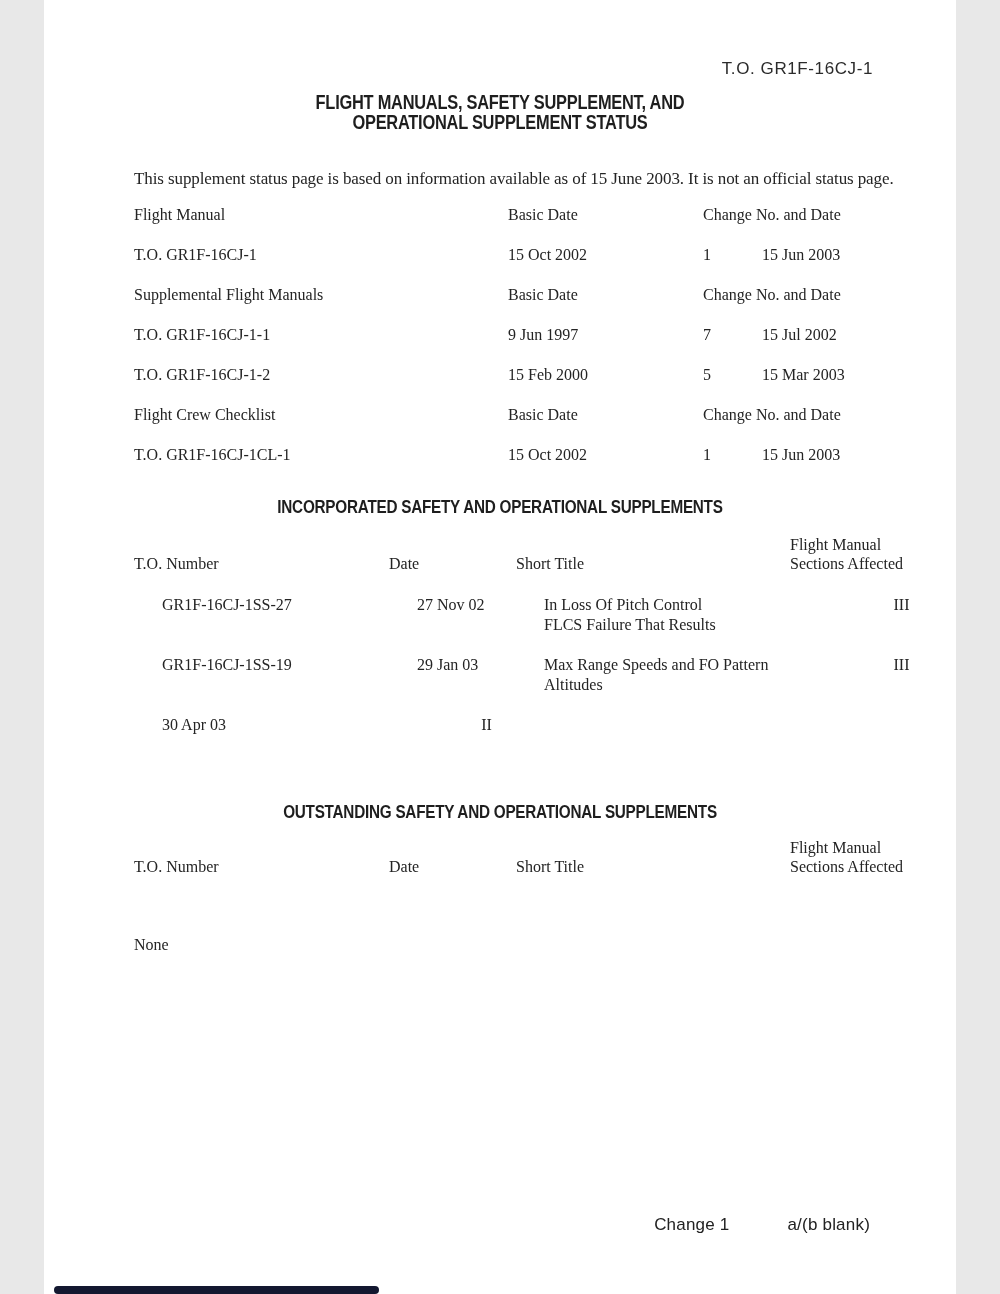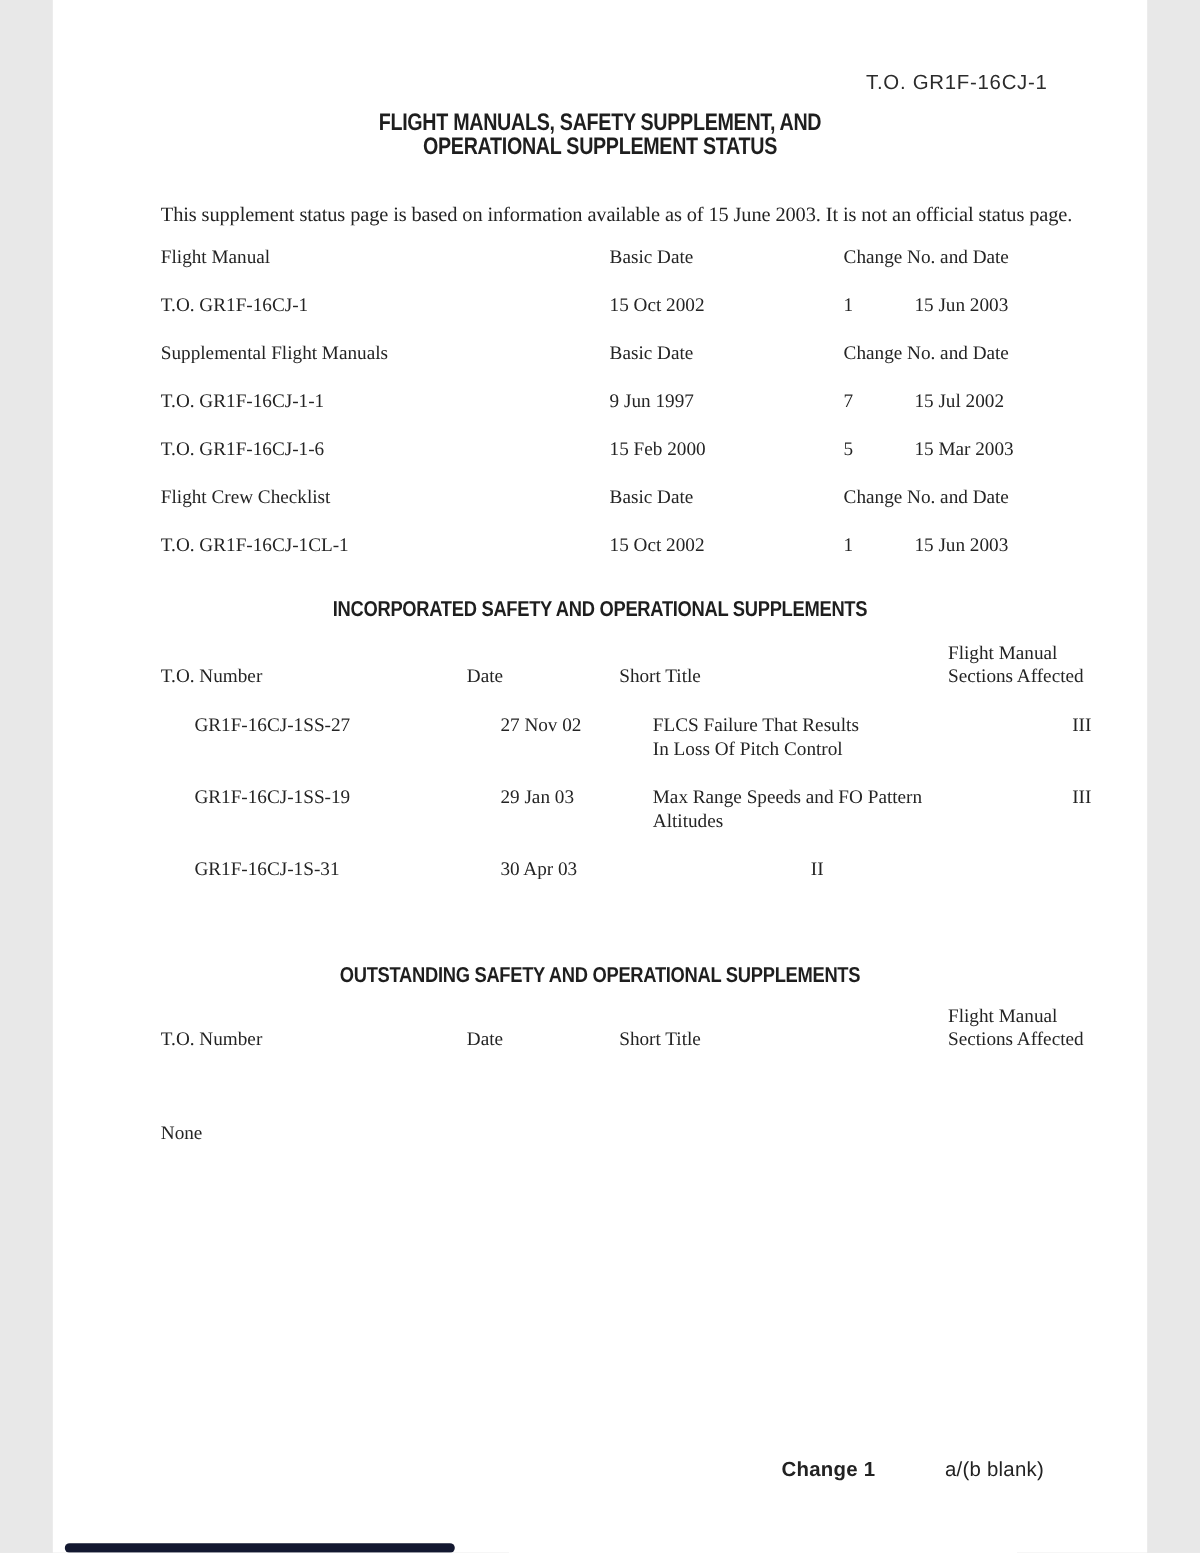--- a/index.html
+++ b/index.html
@@ -142,21 +142,21 @@
     position: absolute;
     top: 1215px;
     right: 86px;
     display: flex;
     gap: 58px;
     font-family: "Liberation Sans", "DejaVu Sans", sans-serif;
     font-size: 17px;
     line-height: 20px;
     color: #222222;
   }
-  .footer .change { font-weight: 700; letter-spacing: 0.2px; }
+  .footer .change { font-weight: 400; letter-spacing: 0.2px; }
   .footer .page-no { font-weight: 500; letter-spacing: 0.2px; }
 
   .bottom-bar {
     position: absolute;
     top: 1286px;
     left: 10px;
     width: 325px;
     height: 8px;
     border-radius: 4px;
     background: #131830;
@@ -195,21 +195,21 @@
       <div>Basic Date</div>
       <div class="t1-span2">Change No. and Date</div>
     </div>
     <div class="t1-row">
       <div>T.O. GR1F-16CJ-1-1</div>
       <div>9 Jun 1997</div>
       <div>7</div>
       <div>15 Jul 2002</div>
     </div>
     <div class="t1-row">
-      <div>T.O. GR1F-16CJ-1-6</div>
+      <div>T.O. GR1F-16CJ-1-2</div>
       <div>15 Feb 2000</div>
       <div>5</div>
       <div>15 Mar 2003</div>
     </div>
 
     <div class="t1-row">
       <div>Flight Crew Checklist</div>
       <div>Basic Date</div>
       <div class="t1-span2">Change No. and Date</div>
     </div>
@@ -233,38 +233,37 @@
       <div>Sections Affected</div>
     </div>
   </div>
 
   <div class="t2-rows">
 
     <div class="t2-row">
       <div>GR1F-16CJ-1SS-27</div>
       <div>27 Nov 02</div>
       <div>
+        <div class="st-line">In Loss Of Pitch Control</div>
         <div class="st-line">FLCS Failure That Results</div>
-        <div class="st-line">In Loss Of Pitch Control</div>
       </div>
       <div class="t2-cell-sections">III</div>
     </div>
 
     <div class="t2-row">
       <div>GR1F-16CJ-1SS-19</div>
       <div>29 Jan 03</div>
       <div>
         <div class="st-line">Max Range Speeds and FO Pattern</div>
         <div class="st-line">Altitudes</div>
       </div>
       <div class="t2-cell-sections">III</div>
     </div>
 
     <div class="t2-row">
-      <div>GR1F-16CJ-1S-31</div>
       <div>30 Apr 03</div>
       <div class="t2-cell-sections">II</div>
     </div>
 
   </div>
 
   <h2 class="sect-heading sect-out">OUTSTANDING SAFETY AND OPERATIONAL SUPPLEMENTS</h2>
 
   <div class="t2-grid t2-head t2-head-out">
     <div>T.O. Number</div>

